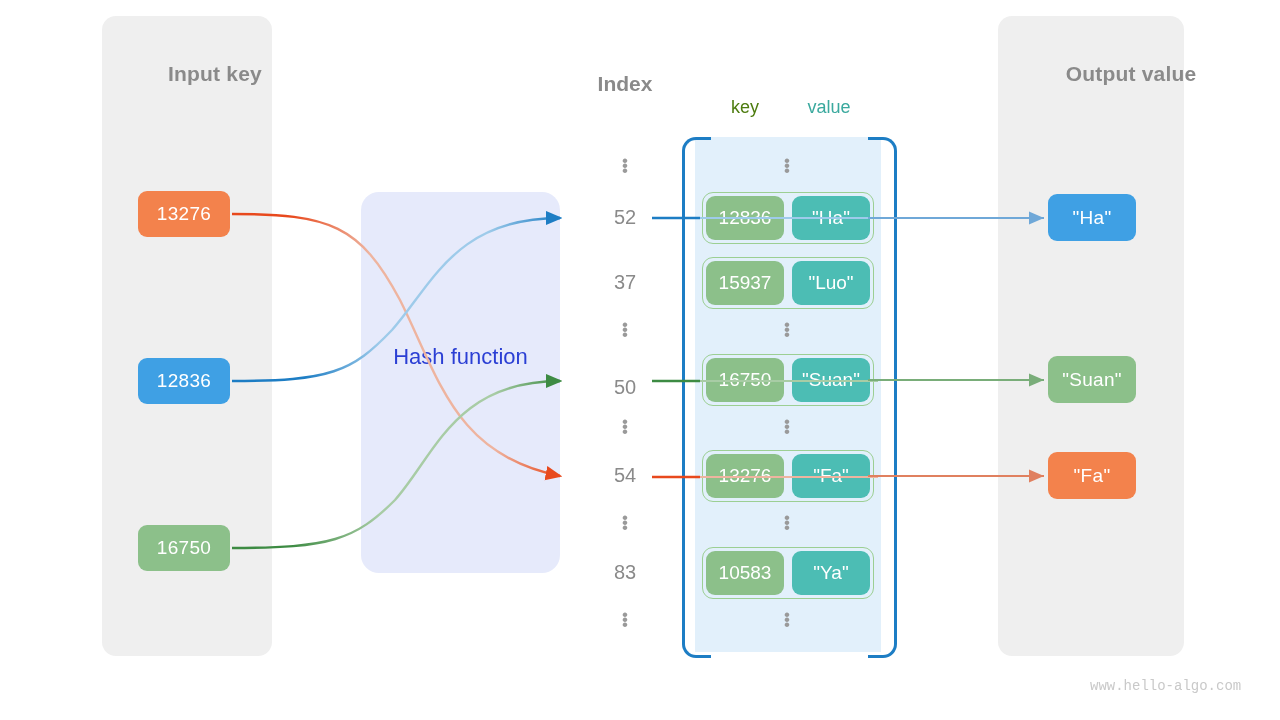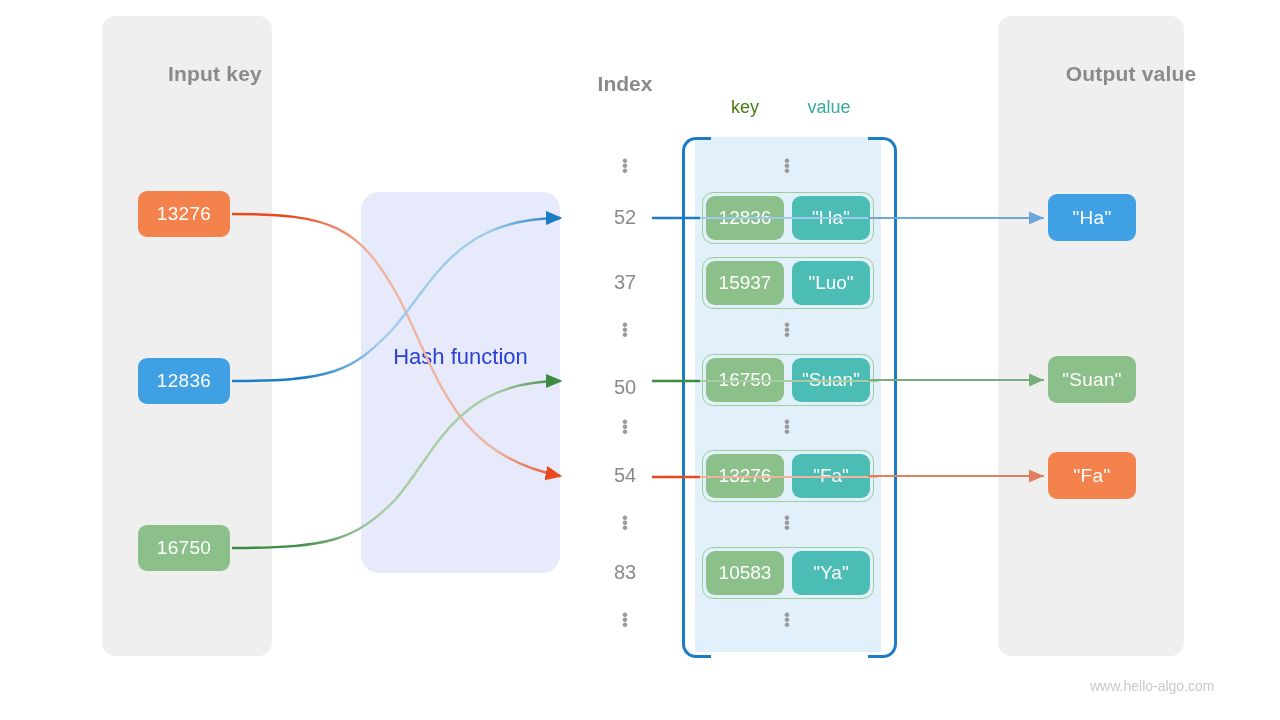--- a/index.html
+++ b/index.html
@@ -45,21 +45,21 @@
   .cell.val{background:#4cbdb4;width:78px;}
 
   .idx{position:absolute;width:56px;text-align:center;font-size:20px;color:#8a8a8a;}
   .dots{position:absolute;width:24px;text-align:center;font-size:19px;
         color:#9a9a9a;line-height:5px;letter-spacing:0;}
   .dots span{display:block;font-size:17px;}
 
   
   #caption{position:absolute;font-size:20px;color:#7d7d7d;}
   #watermark{position:absolute;font-size:14px;color:#c9c9c9;
-             font-family:Liberation Sans, sans-serif;}
+             font-family:Liberation Mono, monospace;}
 
   svg.overlay{position:absolute;left:0;top:0;width:1280px;height:720px;
               pointer-events:none;}
 </style>
 </head>
 <body>
 
 <div id="stage">
 
   <div class="panel" id="input-panel" style="left:102px;top:16px;width:170px;height:640px;">

